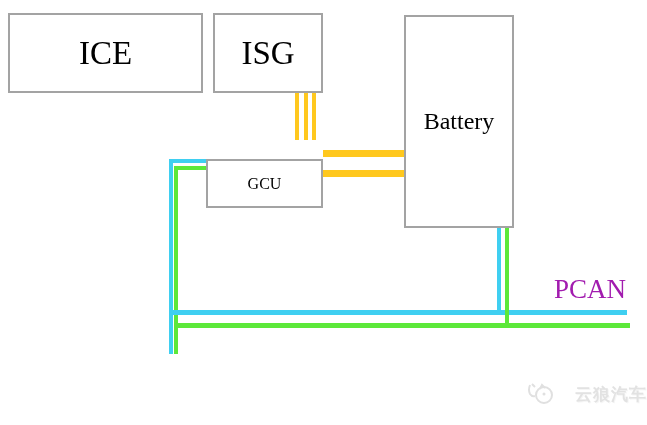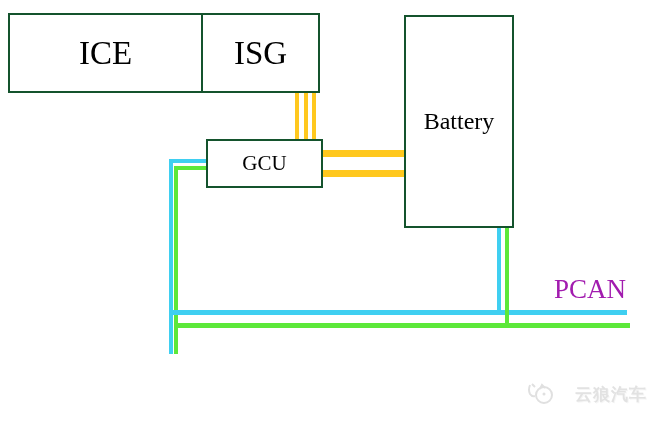--- a/index.html
+++ b/index.html
@@ -6,21 +6,21 @@
   .canvas{
     position:relative;
     width:647px;height:425px;
     background:#ffffff;
     overflow:hidden;
     font-family:"Liberation Serif", serif;
   }
   .box{
     position:absolute;
     box-sizing:border-box;
-    border:2px solid #14532d;
+    border:2px solid #a3a3a3;
     background:#ffffff;
     display:flex;
     align-items:center;
     justify-content:center;
     color:#000000;
   }
   .box .lbl{white-space:nowrap;}
   .line{position:absolute;}
   .pcan-label{
     position:absolute;
@@ -40,21 +40,21 @@
   .watermark .wm-text{
     font-family:"Liberation Sans", sans-serif;
     font-weight:bold;
     font-size:17px;
     letter-spacing:1px;
     text-shadow:1px 1px 0 #f6f6f6;
     white-space:nowrap;
   }
   .fs-ice{font-size:33px;}
   .fs-battery{font-size:24px;}
-  .fs-gcu{font-size:21px;}
+  .fs-gcu{font-size:16px;margin-top:20px;}
   .fs-vcu{font-size:26px;}
 </style>
 </head>
 <body>
 
 <div class="canvas">
 
   <div class="line" style="left: 169px; top: 159px; width: 37px; height: 4px; background-color: rgb(63, 207, 241);"></div>
   <div class="line" style="left: 169px; top: 159px; width: 4px; height: 195px; background-color: rgb(63, 207, 241);"></div>
   <div class="line" style="left: 174px; top: 166px; width: 32px; height: 4px; background-color: rgb(92, 232, 58);"></div>
@@ -70,21 +70,21 @@
   <div class="line" style="left: 304px; top: 92px; width: 4px; height: 48px; background-color: rgb(255, 200, 30);"></div>
   <div class="line" style="left: 312px; top: 92px; width: 4px; height: 48px; background-color: rgb(255, 200, 30);"></div>
 
   <div class="line" style="left: 323px; top: 150px; width: 101px; height: 7px; background-color: rgb(255, 200, 30);"></div>
   <div class="line" style="left: 323px; top: 170px; width: 101px; height: 7px; background-color: rgb(255, 200, 30);"></div>
 
   <div class="box fs-ice" style="left:8px;top:13px;width:195px;height:80px;">
     <span class="lbl">ICE</span>
   </div>
 
-  <div class="box fs-ice" style="left:201px;top:13px;width:119px;height:80px;">
+  <div class="box fs-ice" style="left:213px;top:13px;width:110px;height:80px;">
     <span class="lbl">ISG</span>
   </div>
 
   <div class="box fs-battery" style="left:404px;top:15px;width:110px;height:213px;">
     <span class="lbl">Battery</span>
   </div>
 
   <div class="box fs-gcu" style="left:206px;top:139px;width:117px;height:49px;">
     <span class="lbl">GCU</span>
   </div>

